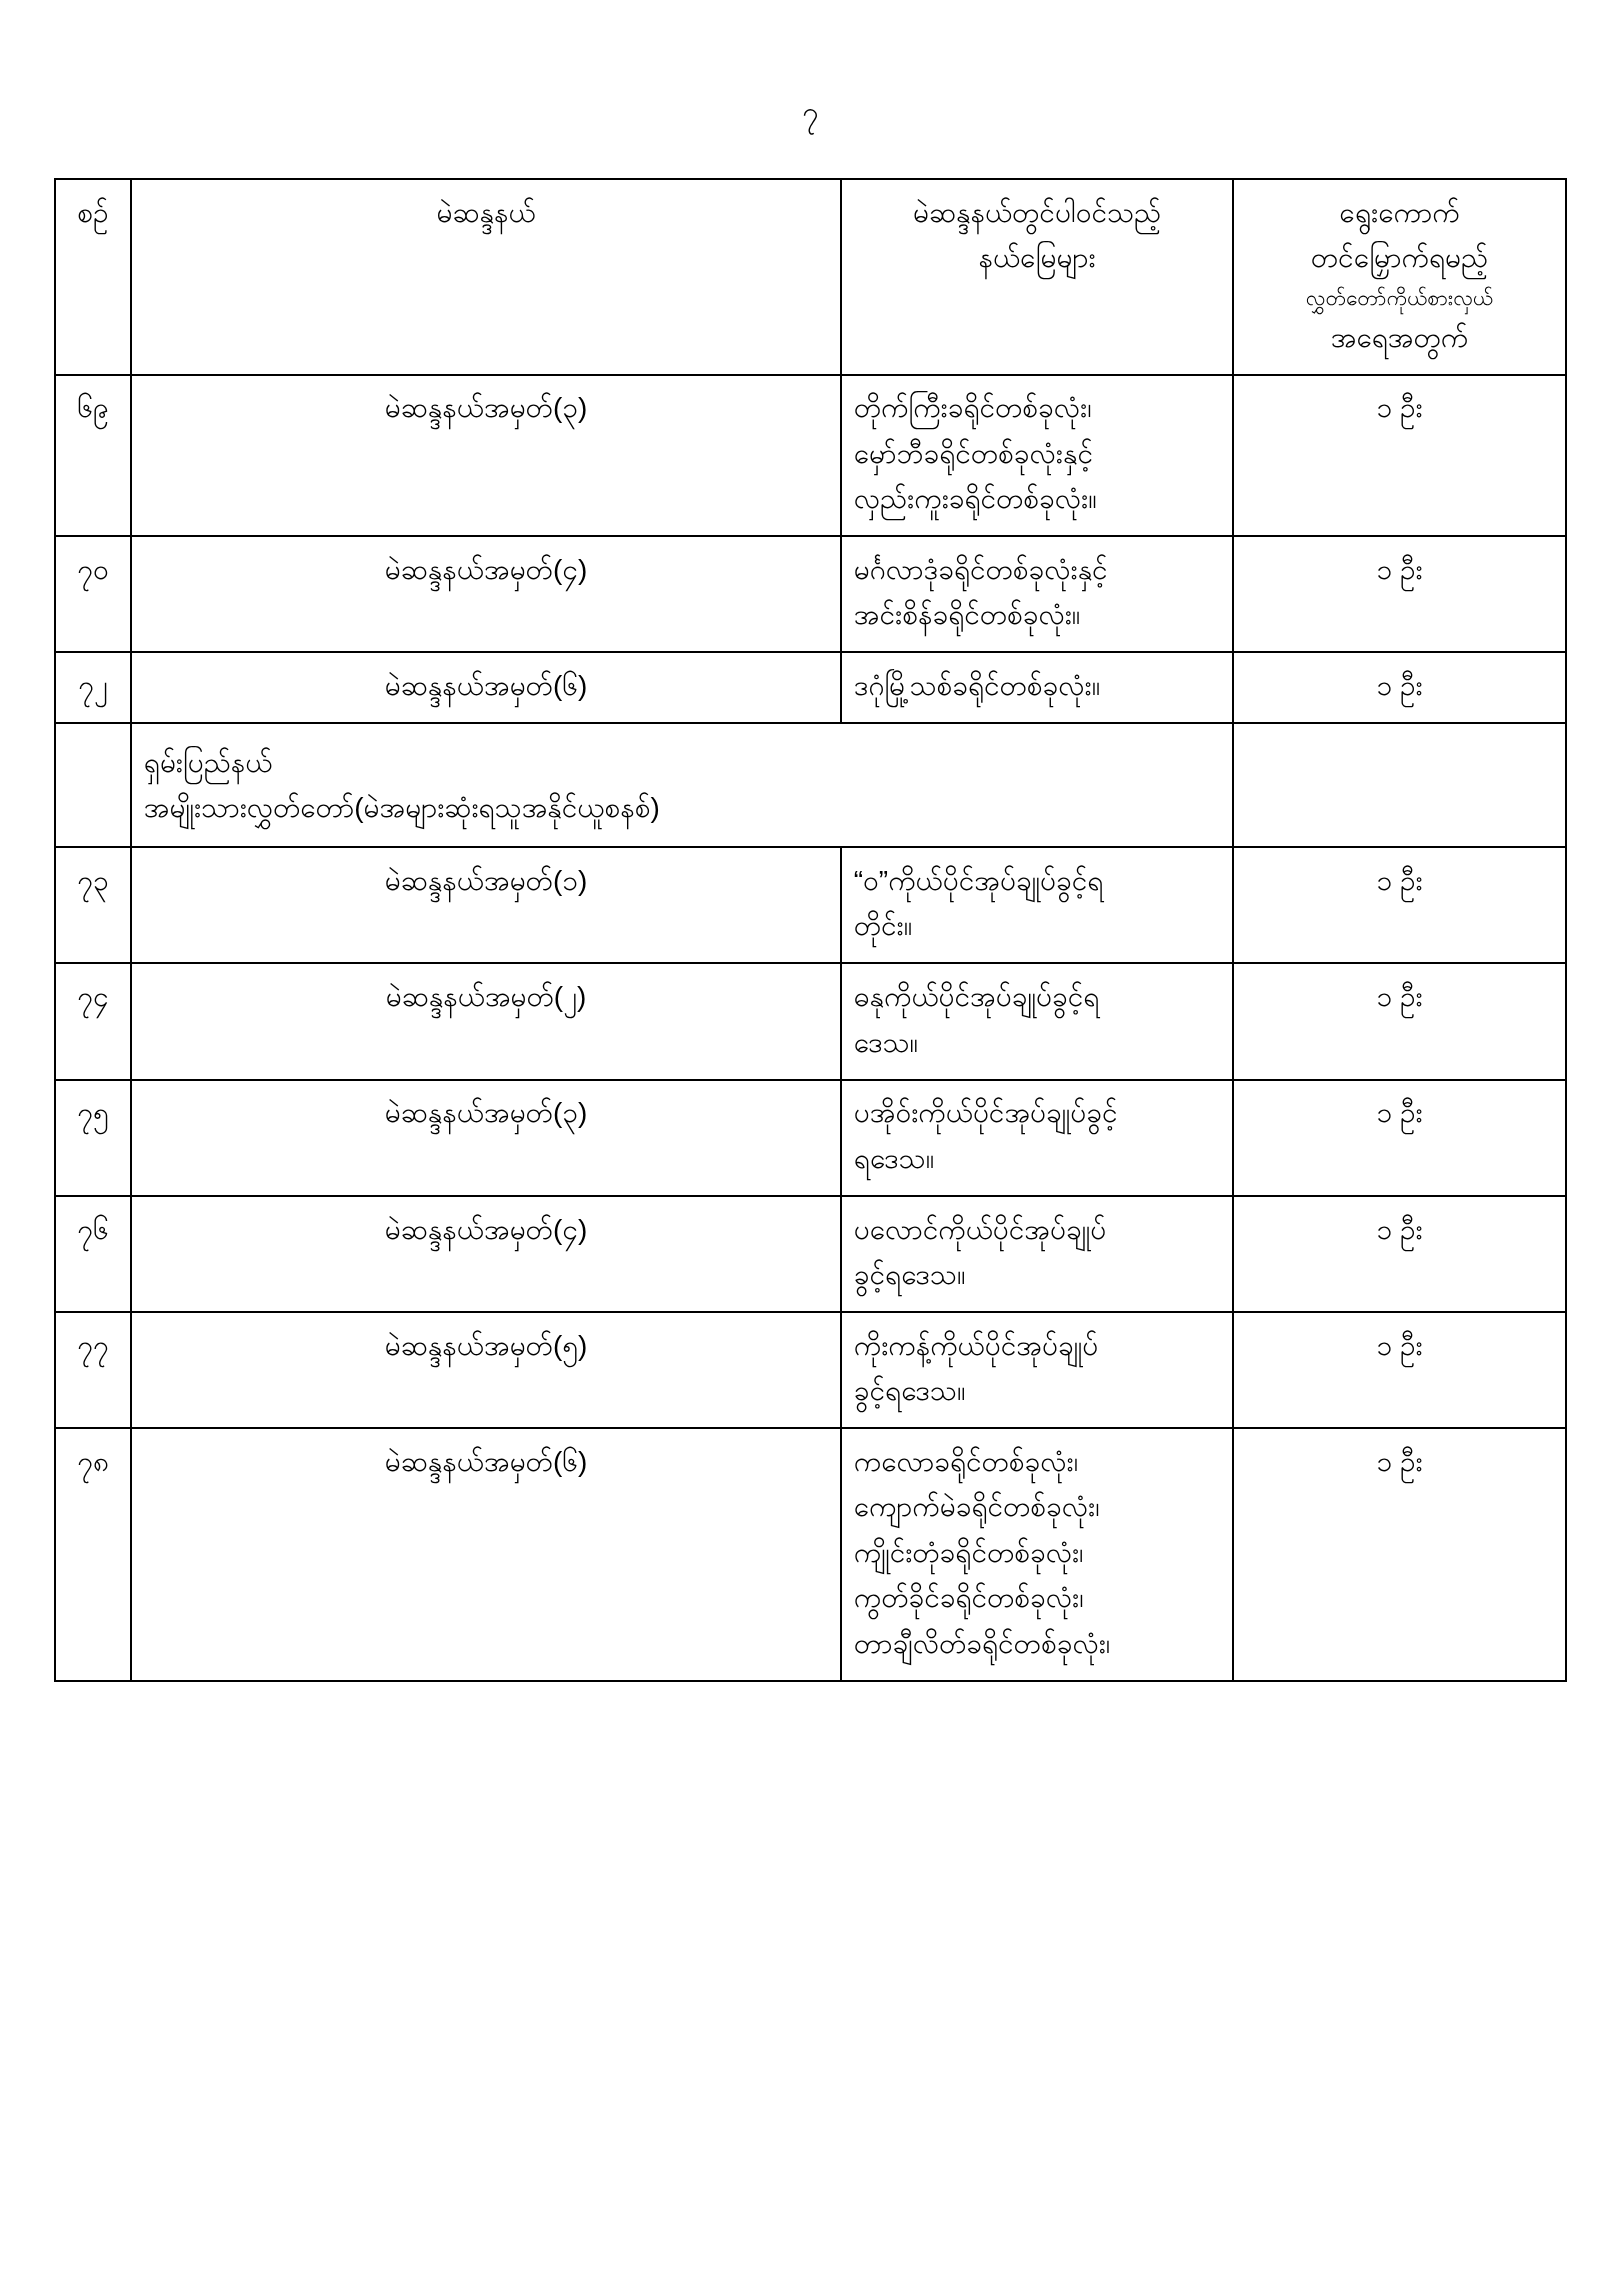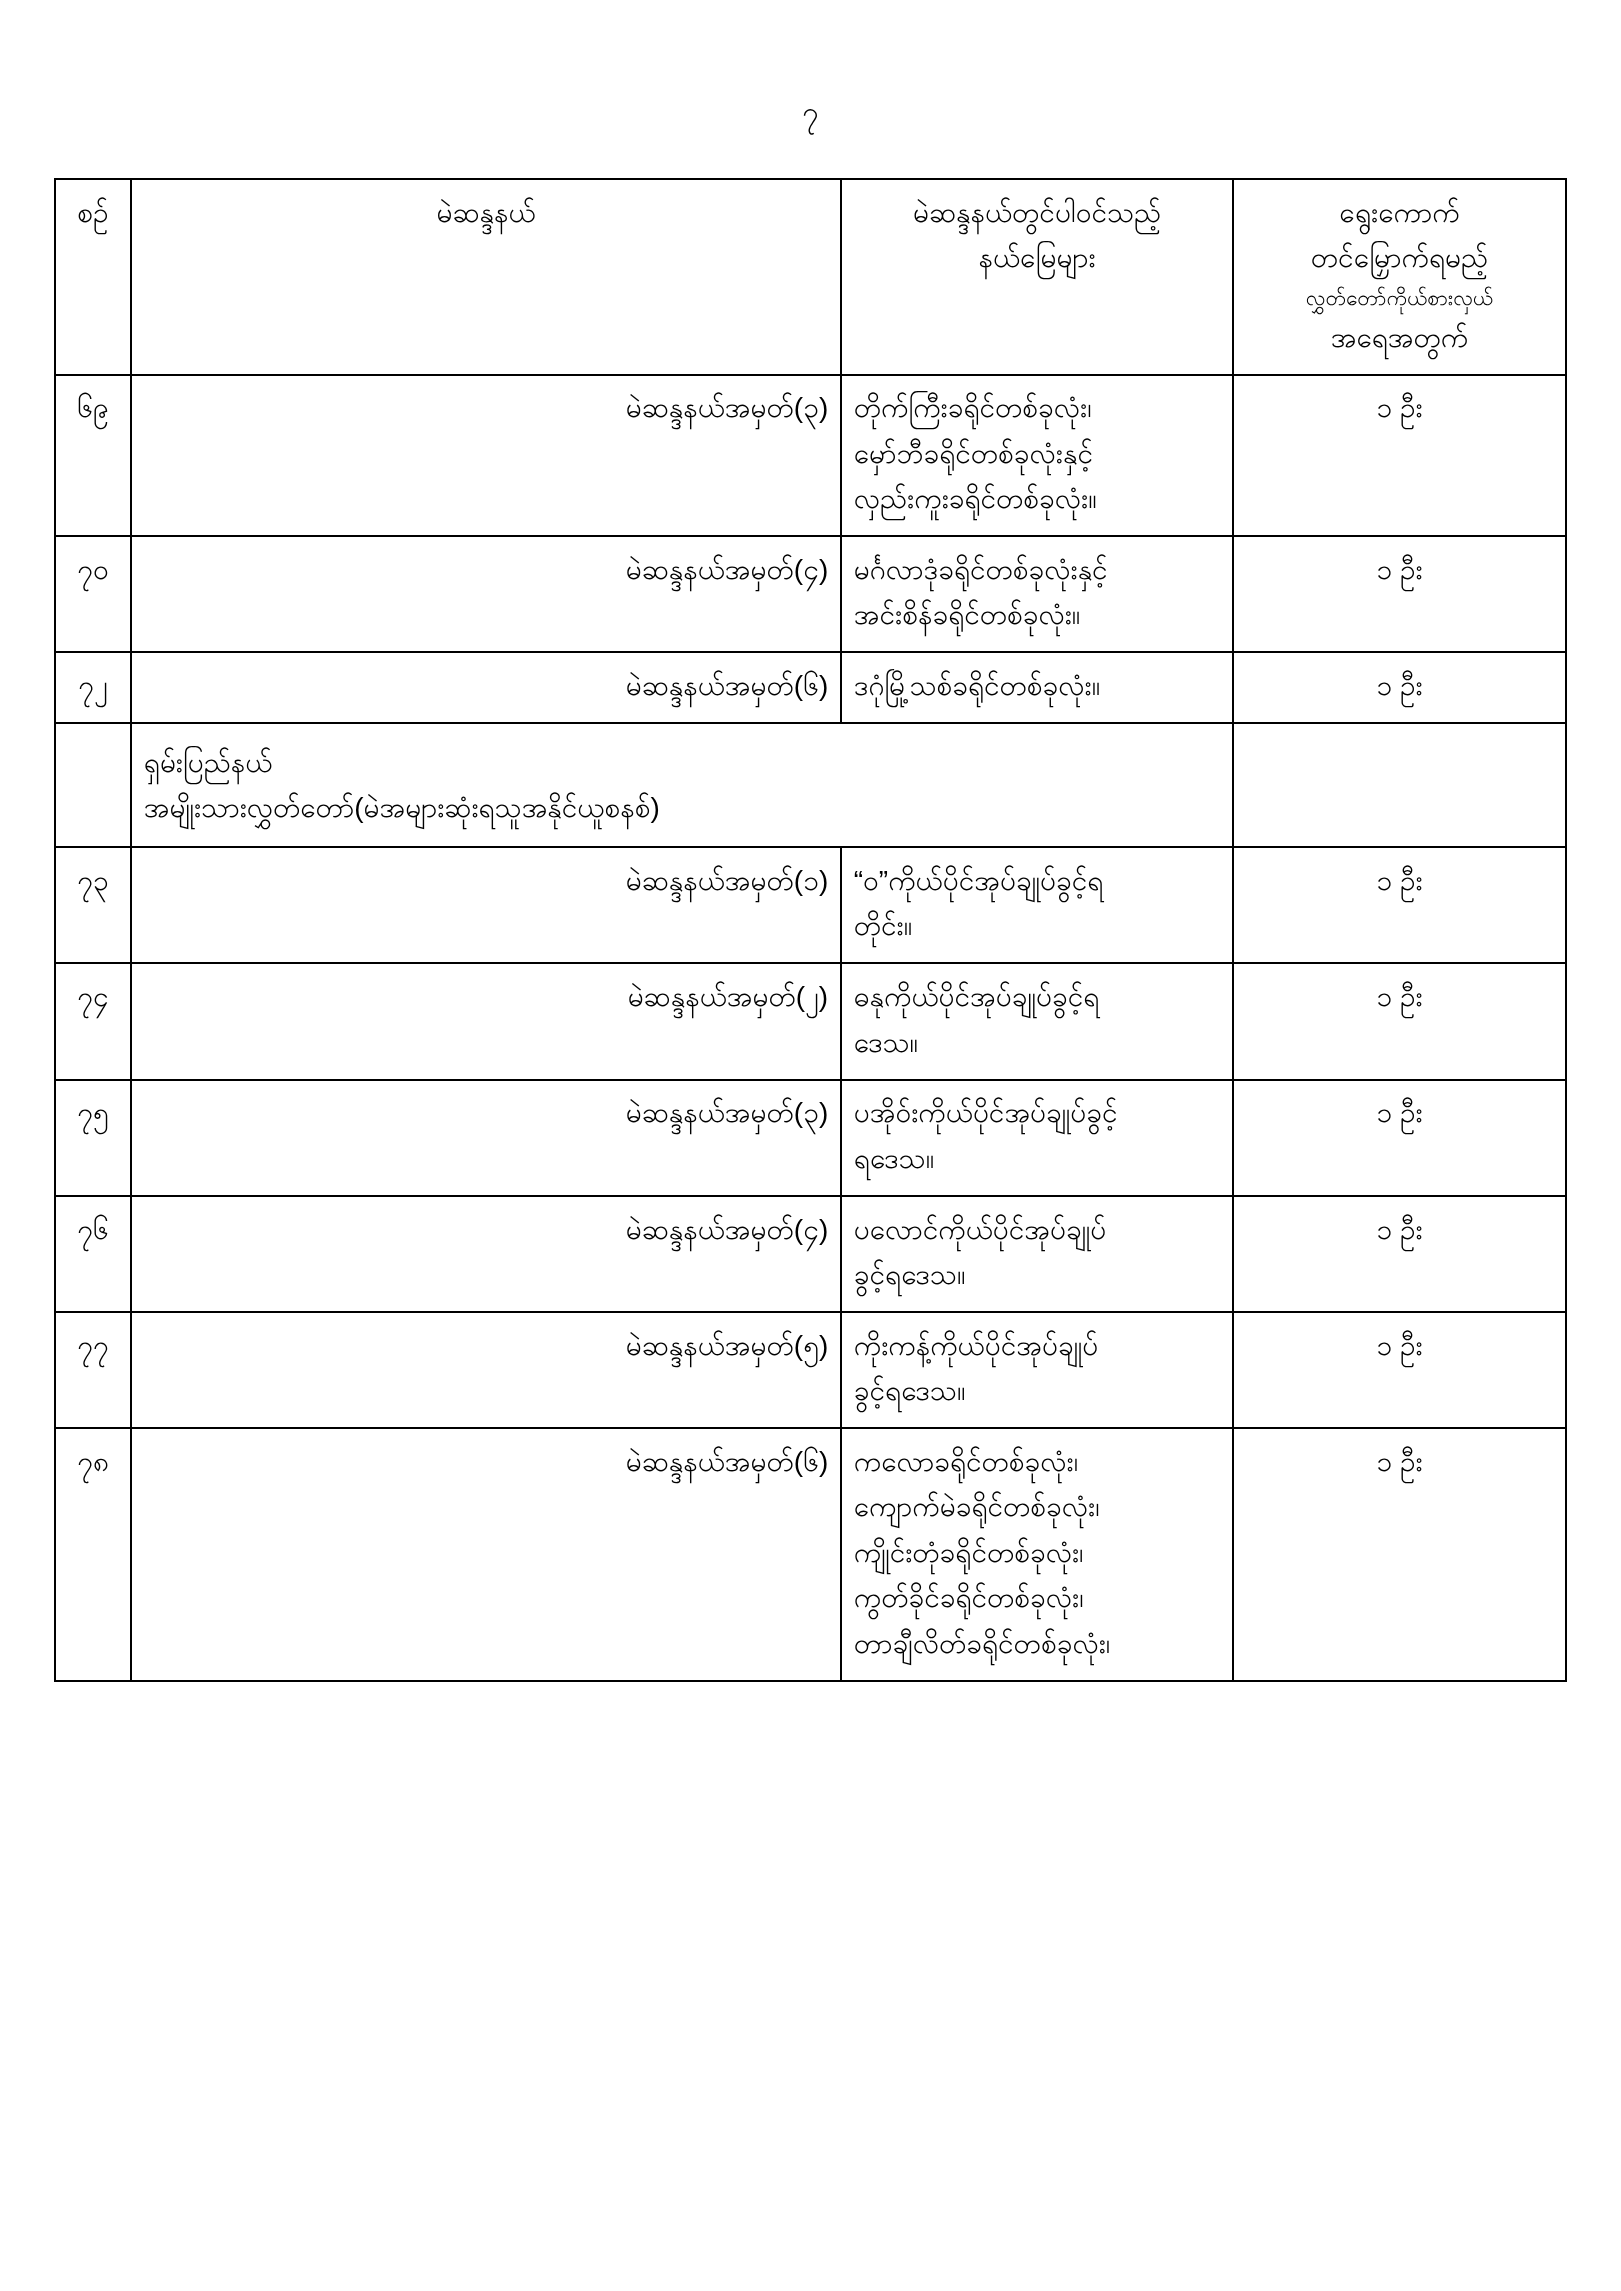--- a/index.html
+++ b/index.html
@@ -62,21 +62,21 @@
   .head-count { font-size: 29px; line-height: 1.55; }
   .head-count .small { font-size: 21px; }
 
   td.col-no {
     text-align: center;
     vertical-align: top;
     font-size: 29px;
     padding-top: 11.8px;
   }
   td.col-name {
-    text-align: right;
+    text-align: center;
     font-size: 28px;
   }
   td.col-area {
     text-align: left;
     font-size: 28px;
   }
   td.col-count {
     text-align: center;
     font-size: 28px;
     padding-top: 11.8px;

